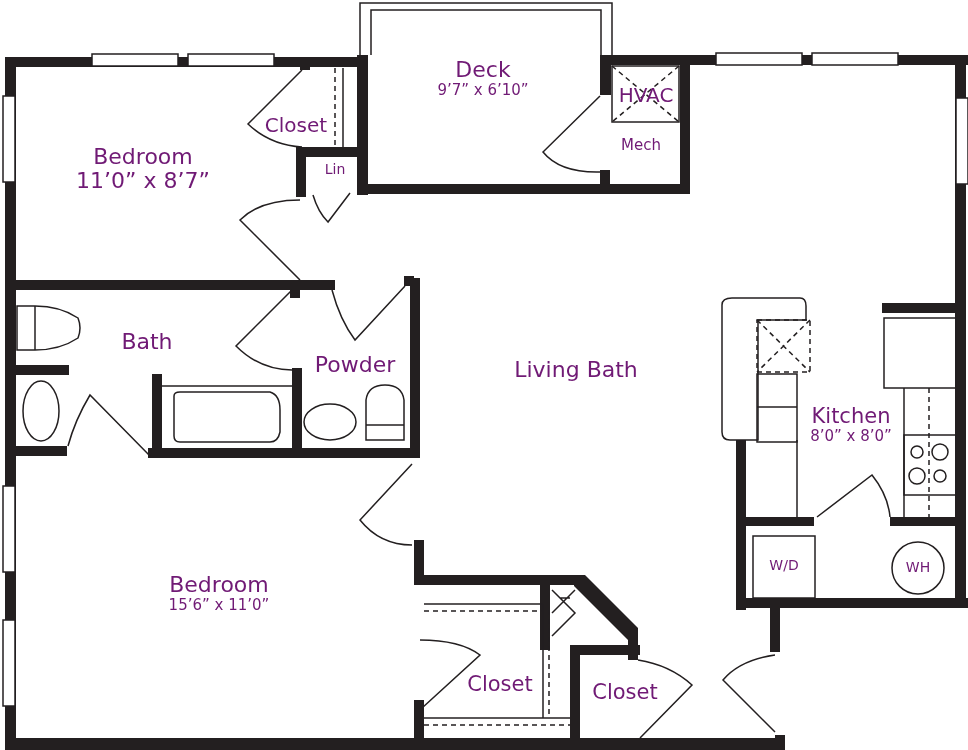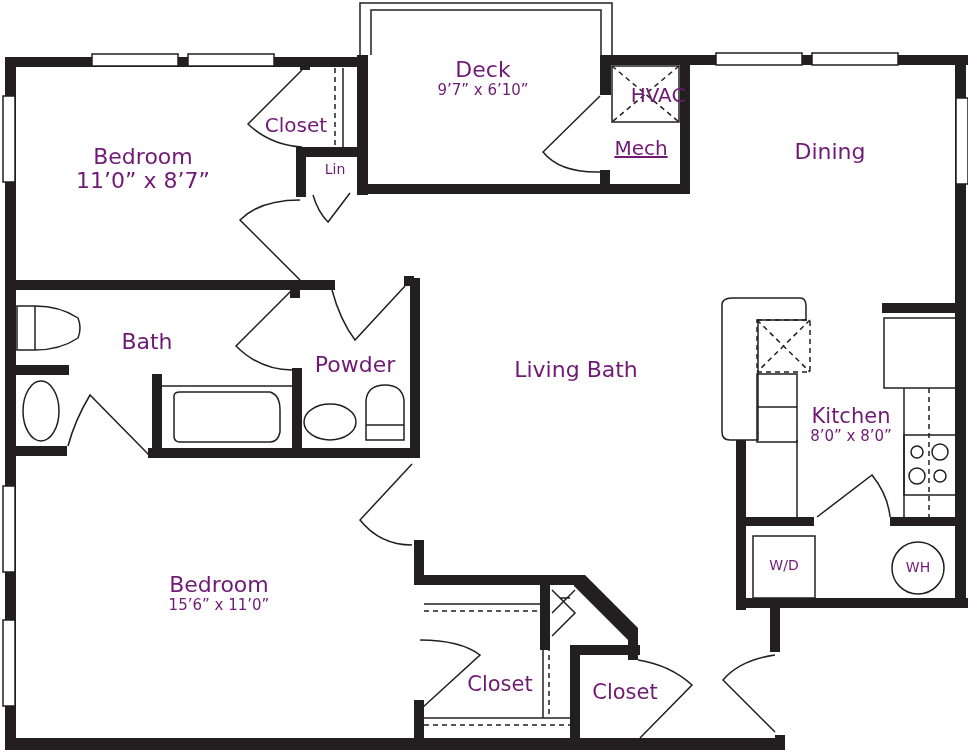--- a/index.html
+++ b/index.html
@@ -157,24 +157,23 @@
 <div class="lbl" style="left:143px;top:145px;">
   <div class="name">Bedroom</div>
   <div class="name">11’0” x 8’7”</div>
 </div>
 <div class="lbl small" style="left:296px;top:114px;font-size:20px;">Closet</div>
 <div class="lbl small" style="left:335px;top:162px;">Lin</div>
 <div class="lbl" style="left:483px;top:58px;">
   <div class="name">Deck</div>
   <div class="dim-sm">9’7” x 6’10”</div>
 </div>
-<div class="lbl small" style="left:646px;top:84px;font-size:20px;margin-left:12px;">HVAC</div>
-<div class="lbl" style="left:641px;top:137px;font-size:20px;text-decoration:underline;">Mech</div>
+<div class="lbl small" style="left:646px;top:84px;font-size:20px;">HVAC</div>
+<div class="lbl" style="left:641px;top:137px;font-size:15px;">Mech</div>
 <div class="lbl" style="left:830px;top:140px;">
-  <div class="name">Dining</div>
 </div>
 <div class="lbl" style="left:147px;top:330px;font-size:22px;">Bath</div>
 <div class="lbl" style="left:355px;top:353px;font-size:22px;">Powder</div>
 <div class="lbl" style="left:576px;top:358px;">
   <div class="name">Living Bath</div>
 </div>
 <div class="lbl" style="left:851px;top:405px;">
   <div class="name" style="font-size:21px;">Kitchen</div>
   <div class="dim-sm">8’0” x 8’0”</div>
 </div>

